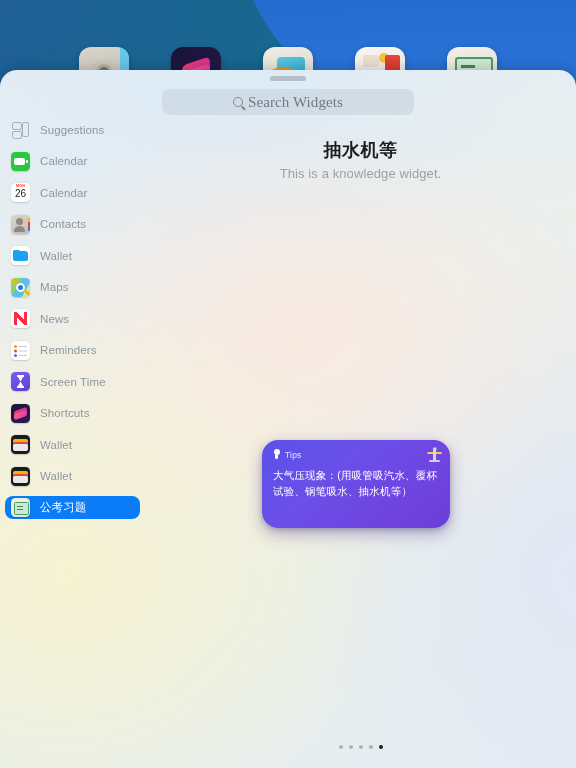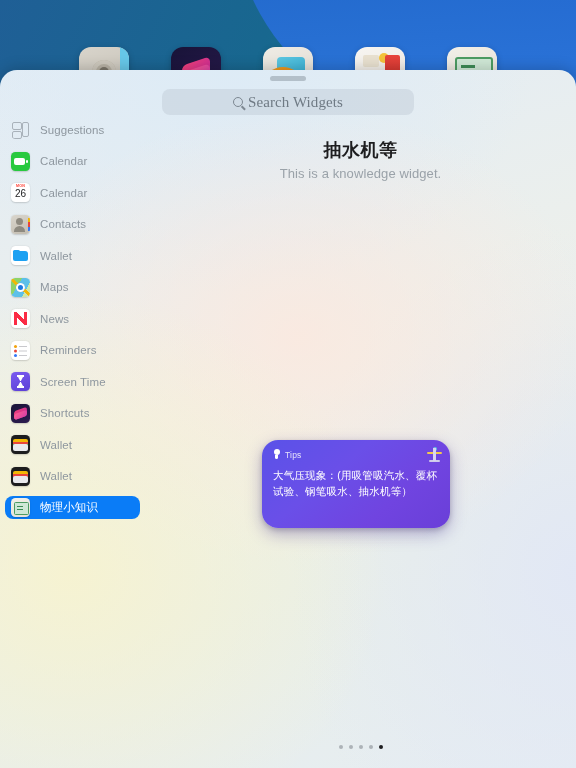--- a/index.html
+++ b/index.html
@@ -362,21 +362,21 @@
       <div class="side-item">
         <span class="ico ic-wallet"><i></i><b></b></span>
         <span class="lbl">Wallet</span>
       </div>
       <div class="side-item">
         <span class="ico ic-wallet"><i></i><b></b></span>
         <span class="lbl">Wallet</span>
       </div>
       <div class="side-item selected">
         <span class="ico ic-zhenti"><i></i><b></b></span>
-        <span class="lbl">物理小知识</span>
+        <span class="lbl">公考习题</span>
       </div>
     </div>
 
   <div id="detail">
 
     <div id="widget-title">抽水机等</div>
     <div id="widget-subtitle">This is a knowledge widget.</div>
 
     <div id="widget-preview">
       <div class="wp-head">

